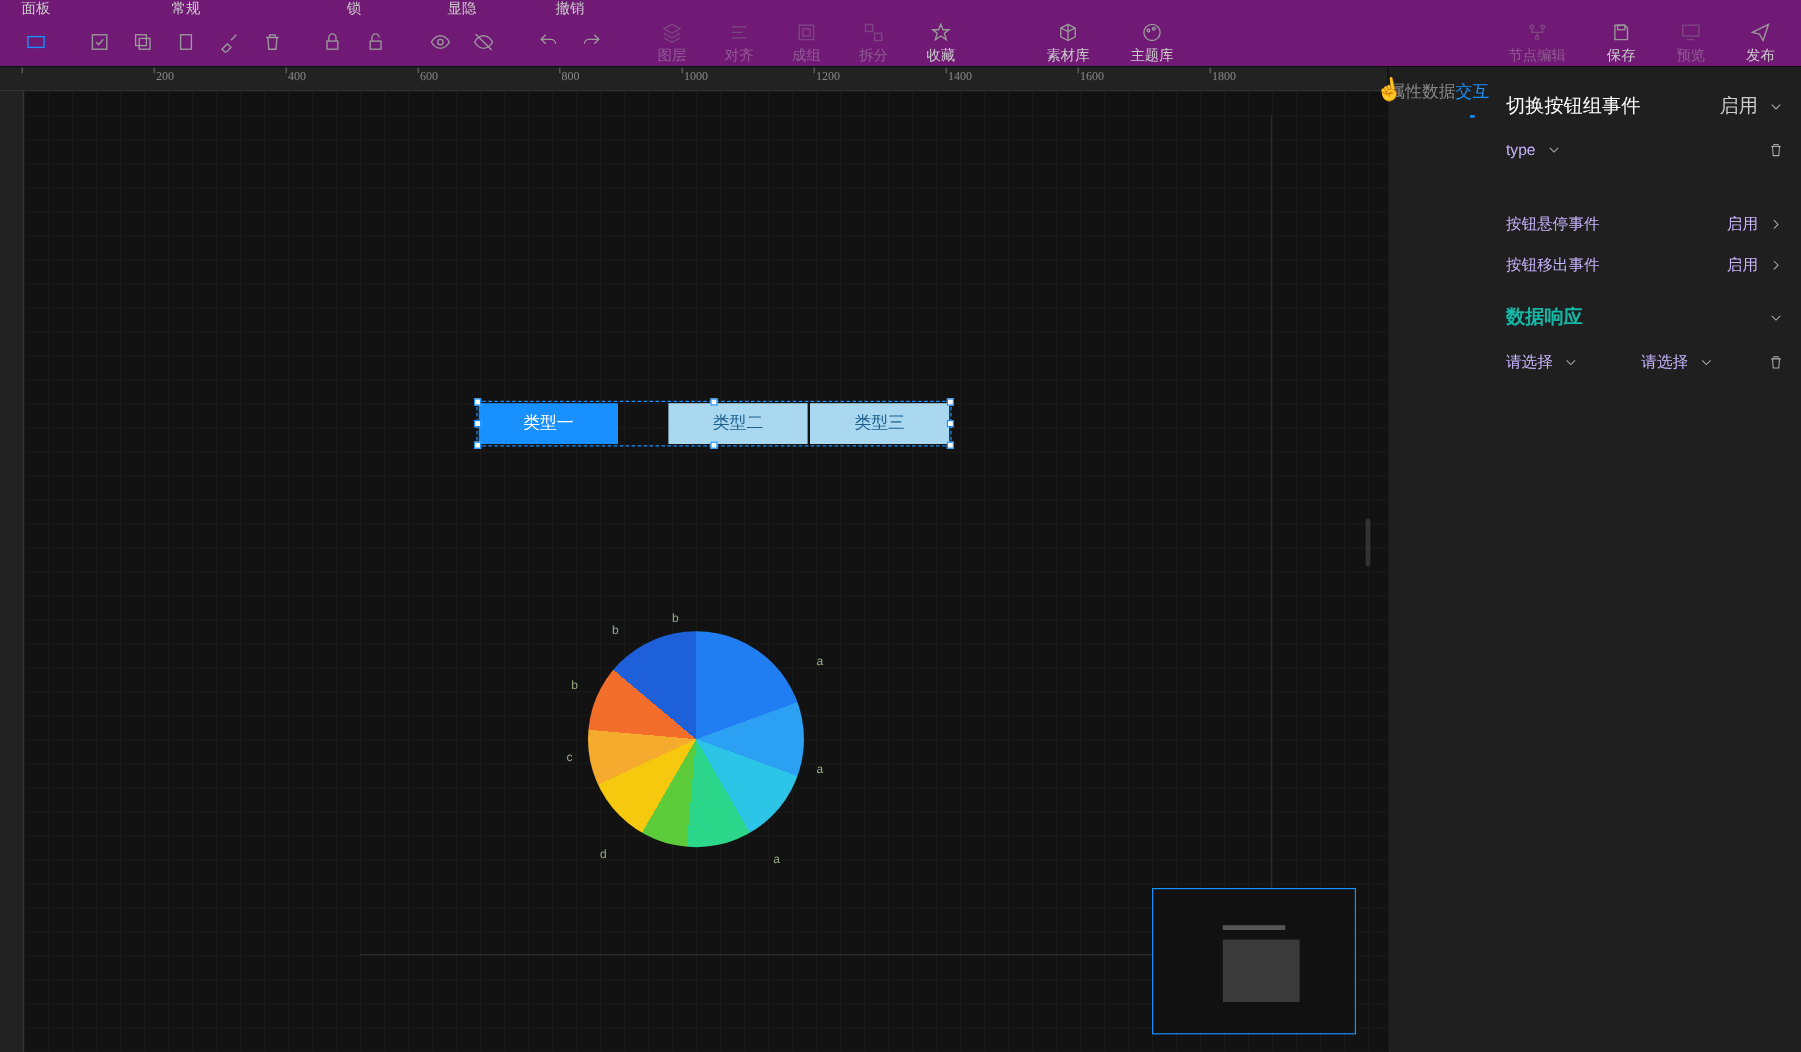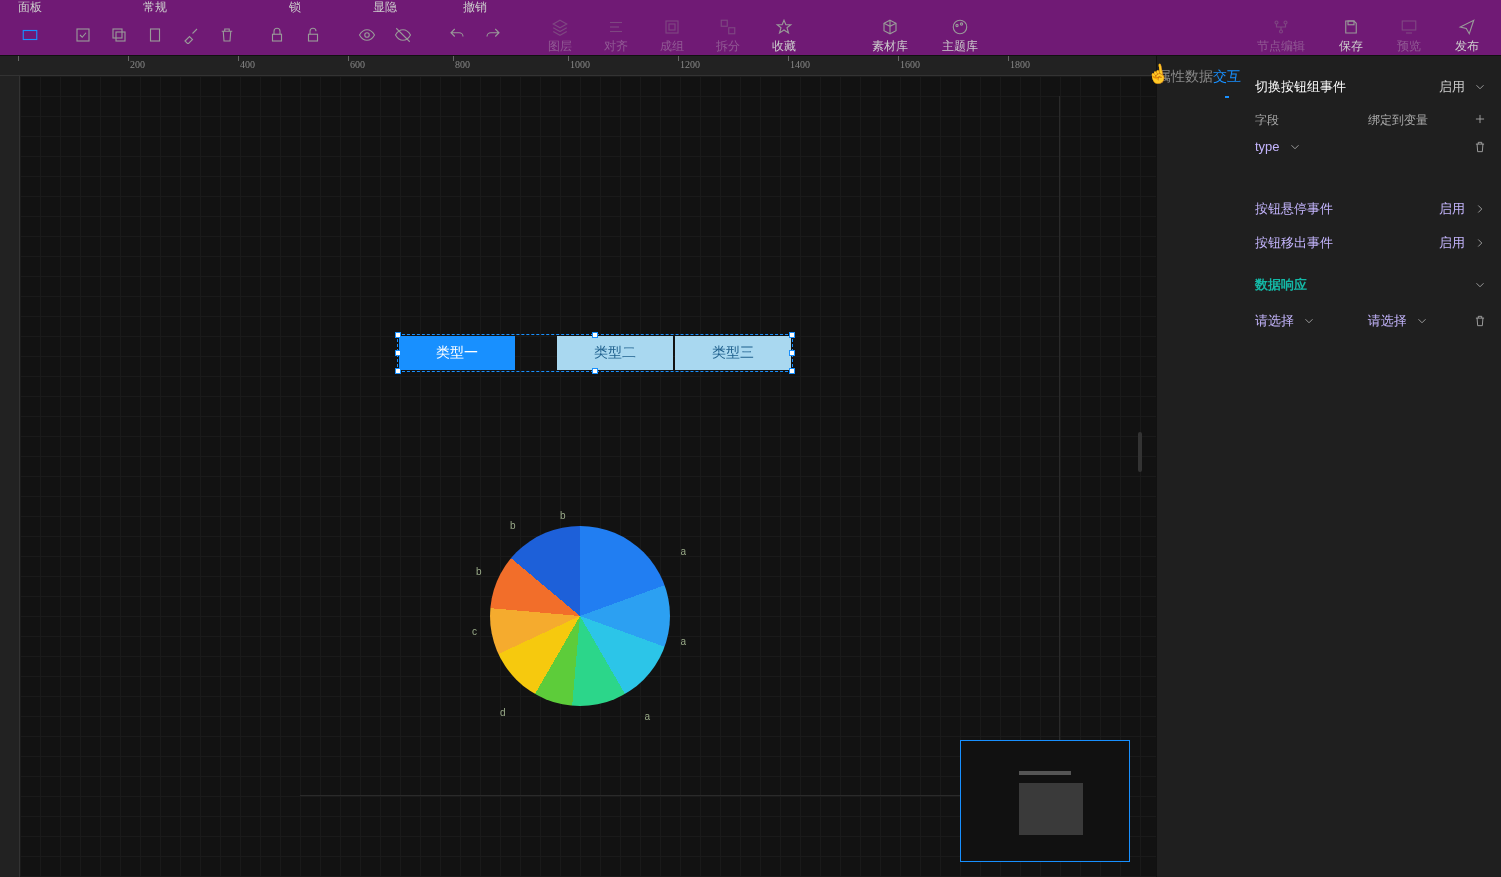--- a/index.html
+++ b/index.html
@@ -68,21 +68,21 @@
 
 
 .panel { width:345px; background:#1f1f1f; border-left:1px solid #111; display:flex; flex-direction:row; }
 .tabs { display:flex; height:42px; }
 .tab { flex:1; display:flex; align-items:center; justify-content:center; color:#888; font-size:14px; cursor:pointer; position:relative;}
 .tab.active { color:#1890ff; }
 .tab.active::after { content:""; position:absolute; bottom:0; left:12px; right:12px; height:2px; background:#1890ff; }
 .cursor-hand { position:absolute; right:72px; top:8px; font-size:18px; color:#f0e68c; transform:rotate(-10deg); }
 
 .panel-body { padding:12px 14px; overflow:auto; flex:1; }
-.sec-head { display:flex; justify-content:space-between; align-items:center; padding:10px 0; font-size:13px; color:#eee; }
+.sec-head { display:flex; justify-content:space-between; align-items:center; padding:10px 0; font-size:16px; color:#eee; }
 .sec-head .right { display:flex; align-items:center; gap:8px; color:#ccc; }
 .row { display:flex; justify-content:space-between; align-items:center; padding:8px 0; color:#c4b5fd; font-size:13px; }
 .row .col1 { width:140px; }
 .row .col2 { width:120px; }
 .row .col3 { width:28px; display:flex; justify-content:flex-end; color:#888; }
 .sub-header { display:flex; padding:6px 0 2px; }
 .sub-header span { color:#aaa; font-size:12px; }
 .dropdown { display:flex; align-items:center; gap:8px; cursor:pointer; }
 .plus-icon,.trash-icon,.chev-icon { width:14px; height:14px; display:inline-flex; align-items:center; justify-content:center; }
 svg.mini{width:14px;height:14px;stroke:#aaa;fill:none;stroke-width:1.5;}
@@ -295,21 +295,21 @@
   </div>
 </div>
 
 <div class="main">
   <div class="canvas-wrap">
     <div class="ruler-h">
       <span class="ruler-tick" style="left:20px;"></span>
       <span class="ruler-tick" style="left:130px;">200</span>
       <span class="ruler-tick" style="left:240px;">400</span>
       <span class="ruler-tick" style="left:350px;">600</span>
-      <span class="ruler-tick" style="left:455px;">800</span>
+      <span class="ruler-tick" style="left:468px;">800</span>
       <span class="ruler-tick" style="left:570px;">1000</span>
       <span class="ruler-tick" style="left:680px;">1200</span>
       <span class="ruler-tick" style="left:790px;">1400</span>
       <span class="ruler-tick" style="left:900px;">1600</span>
       <span class="ruler-tick" style="left:1010px;">1800</span>
     </div>
     <div class="ruler-v"></div>
     <div class="stage">
       <div class="artboard"></div>
 
@@ -364,32 +364,20 @@
         <span class="right">
           <span>启用</span>
           <span class="chev-icon">
               <svg class="mini" viewBox="0 0 24 24">
                 <path d="M6 9l6 6 6-6"></path>
               </svg>
             </span>
         </span>
       </div>
 
-      <div class="sub-header">
-        <span class="col1" style="width:140px;">字段</span>
-        <span class="col2" style="width:130px;">绑定到变量</span>
-        <span class="col3" style="flex:1;text-align:right;">
-          <span class="plus-icon">
-              <svg class="mini" viewBox="0 0 24 24">
-                <line x1="12" y1="5" x2="12" y2="19"></line>
-                <line x1="5" y1="12" x2="19" y2="12"></line>
-              </svg>
-            </span>
-        </span>
-      </div>
 
       <div class="row">
         <div class="col1 dropdown">
           <span>type</span>
           <svg class="mini" viewBox="0 0 24 24">
               <path d="M6 9l6 6 6-6"></path>
             </svg>
         </div>
         <div class="col2"></div>
         <div class="col3">

